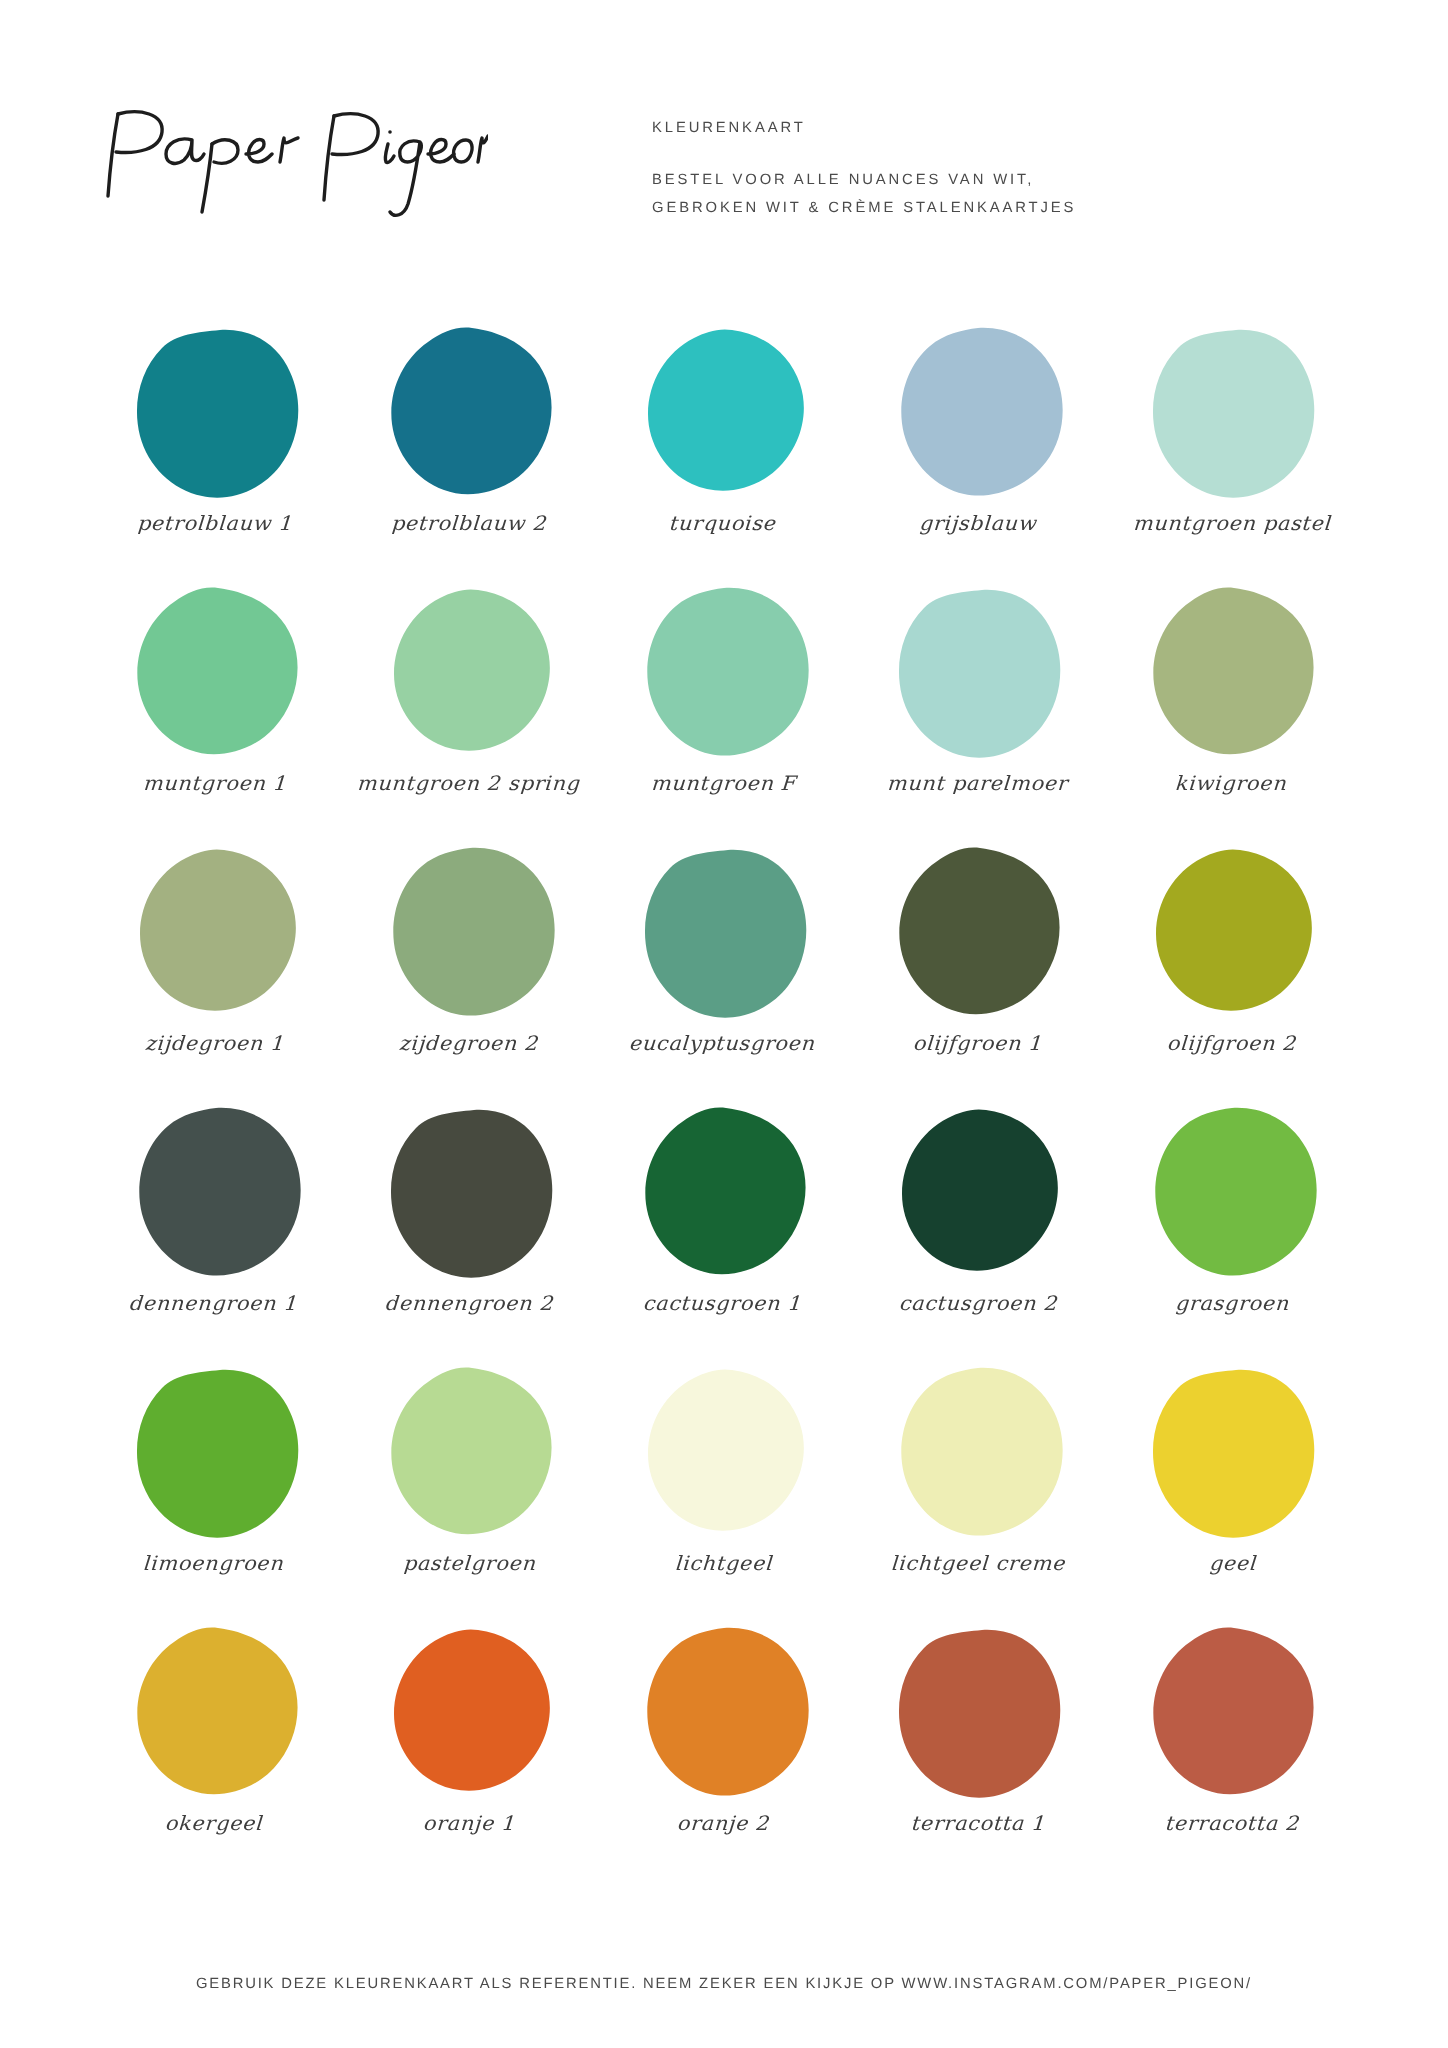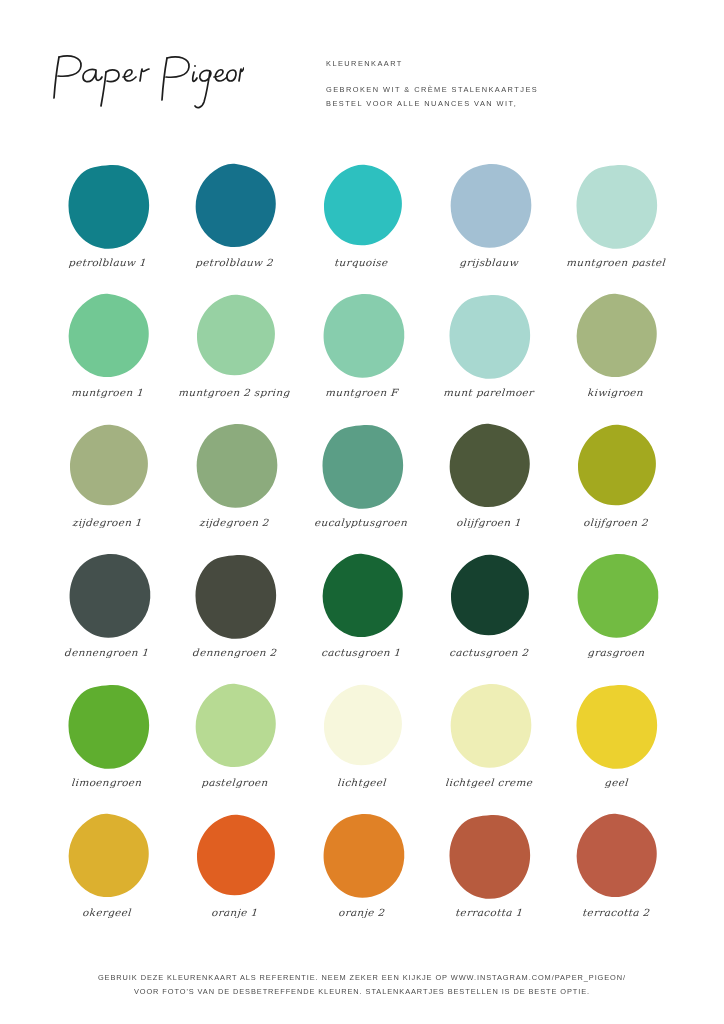--- a/index.html
+++ b/index.html
@@ -138,22 +138,22 @@
         <path d="M189 22 C185 22 182 26 183 30 C184 34 189 34 191 30 C193 26 192 22 189 22"></path>
 
         <path d="M195 33 C196 28 196 24 197 21 C197 26 199 22 200 20"></path>
       </g>
     </svg>
   </div>
 
   <div class="header-text">
     <div class="header-line">KLEURENKAART</div>
     <div class="header-gap"></div>
+    <div class="header-line">BESTEL VOOR ALLE NUANCES VAN WIT,</div>
     <div class="header-line">GEBROKEN WIT &amp; CRÈME STALENKAARTJES</div>
-    <div class="header-line">BESTEL VOOR ALLE NUANCES VAN WIT,</div>
   </div>
 </div>
 
 <div class="grid" id="swatch-grid">
     <div class="cell">
       <div class="blob-holder">
         <svg class="blob-svg" width="96" height="88" viewBox="0 0 96 88">
           <path d="M50 3 C66 2 79 10 85 24 C92 39 90 58 80 71 C70 84 54 89 41 86 C26 83 14 71 10 56 C6 40 10 23 21 12 C28 5 39 4 50 3 Z" fill="#11808a"></path>
         </svg>
       </div>
@@ -388,14 +388,13 @@
         <svg class="blob-svg" width="96" height="88" viewBox="0 0 96 88">
           <path d="M49 2 C65 4 80 12 86 27 C92 42 88 60 77 72 C66 84 48 88 35 83 C21 78 11 65 9 50 C7 34 14 18 27 9 C34 4 41 1 49 2 Z" fill="#bb5c45"></path>
         </svg>
       </div>
       <div class="swatch-label">terracotta 2</div>
     </div>
   </div>
 
 <div class="footer">
   <div class="footer-line">GEBRUIK DEZE KLEURENKAART ALS REFERENTIE. NEEM ZEKER EEN KIJKJE OP WWW.INSTAGRAM.COM/PAPER_PIGEON/</div>
-  <div class="footer-line">VOOR FOTO'S VAN DE DESBETREFFENDE KLEUREN. STALENKAARTJES BESTELLEN IS DE BESTE OPTIE.</div>
 </div>
 
 </body></html>

